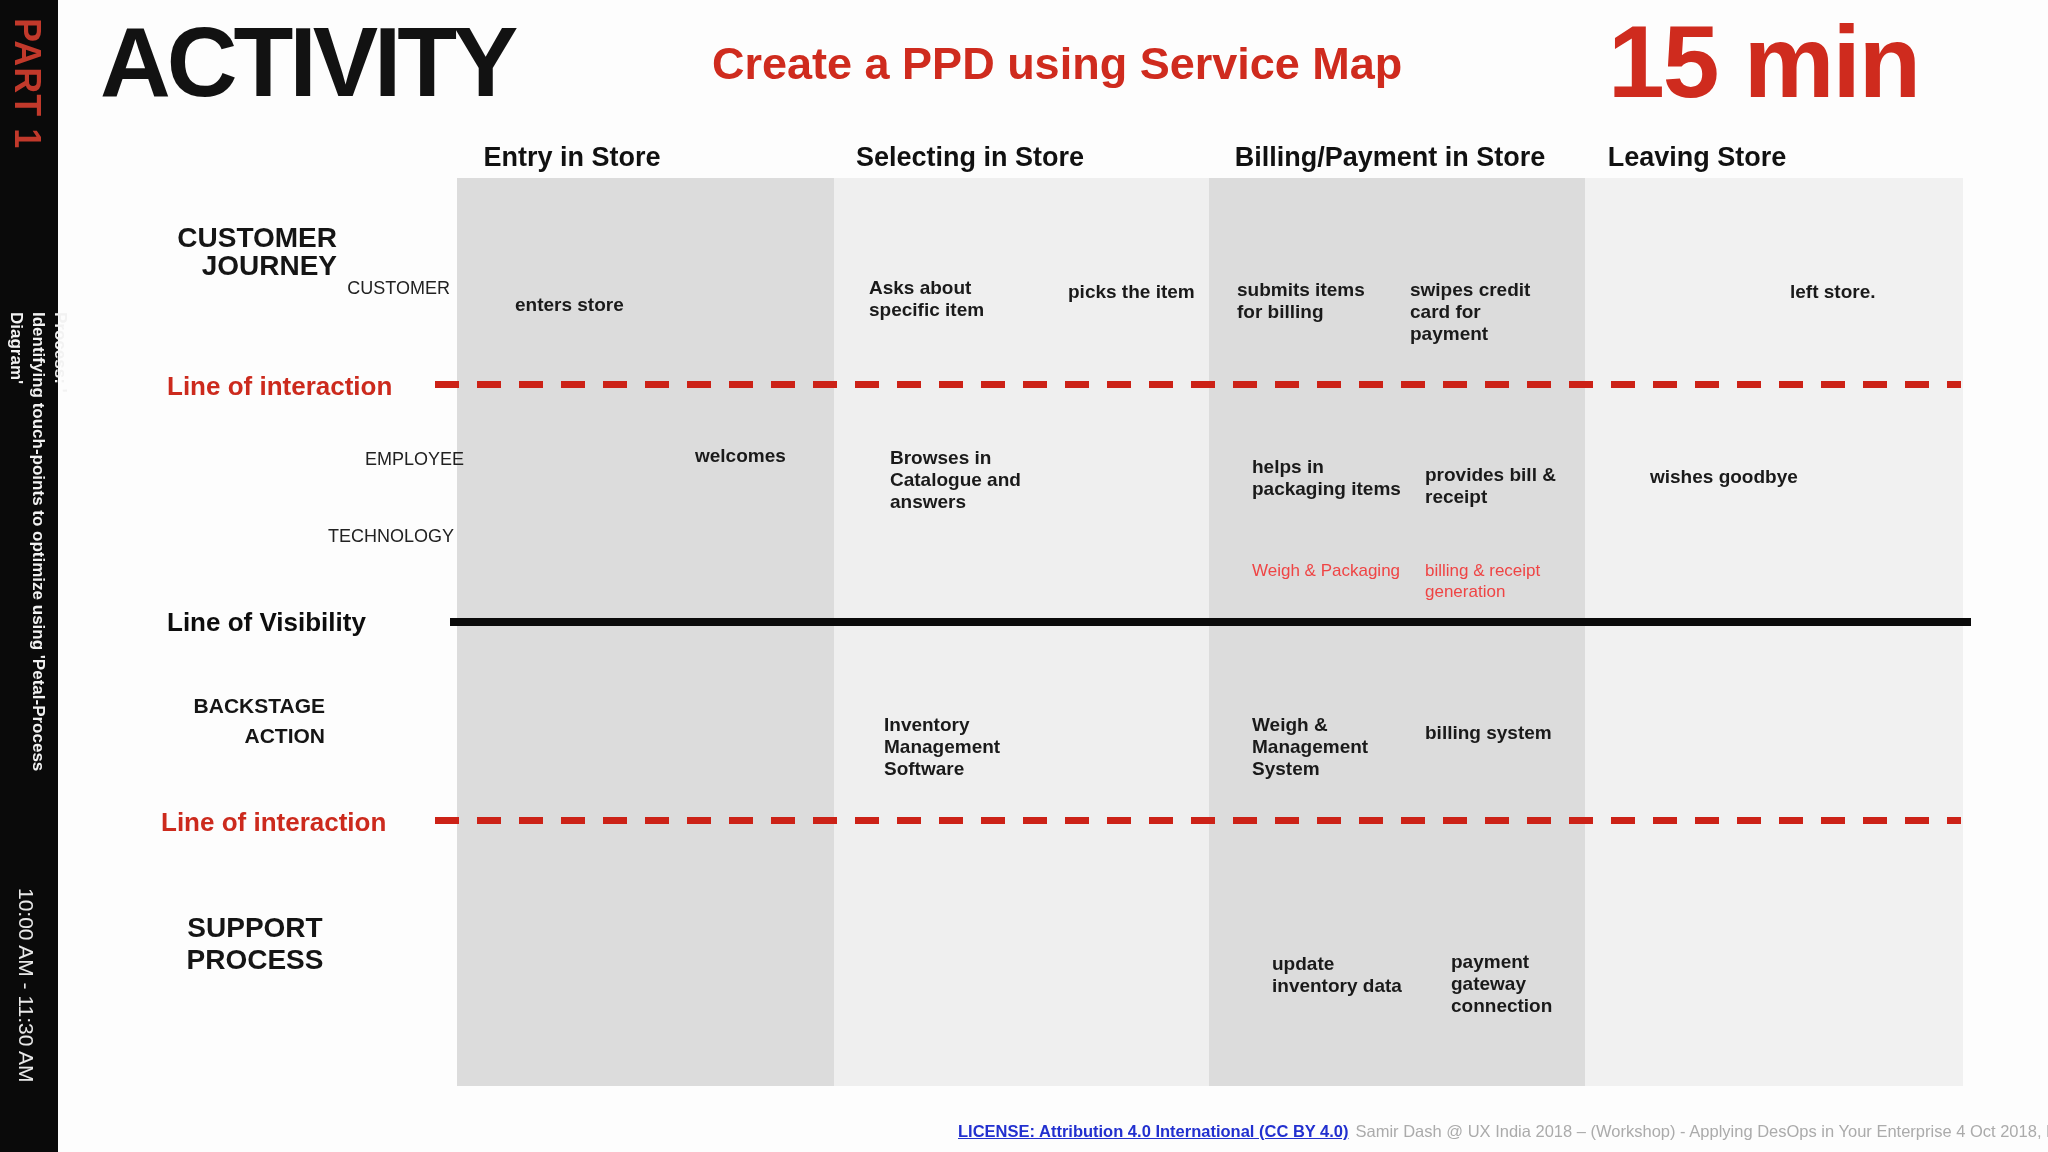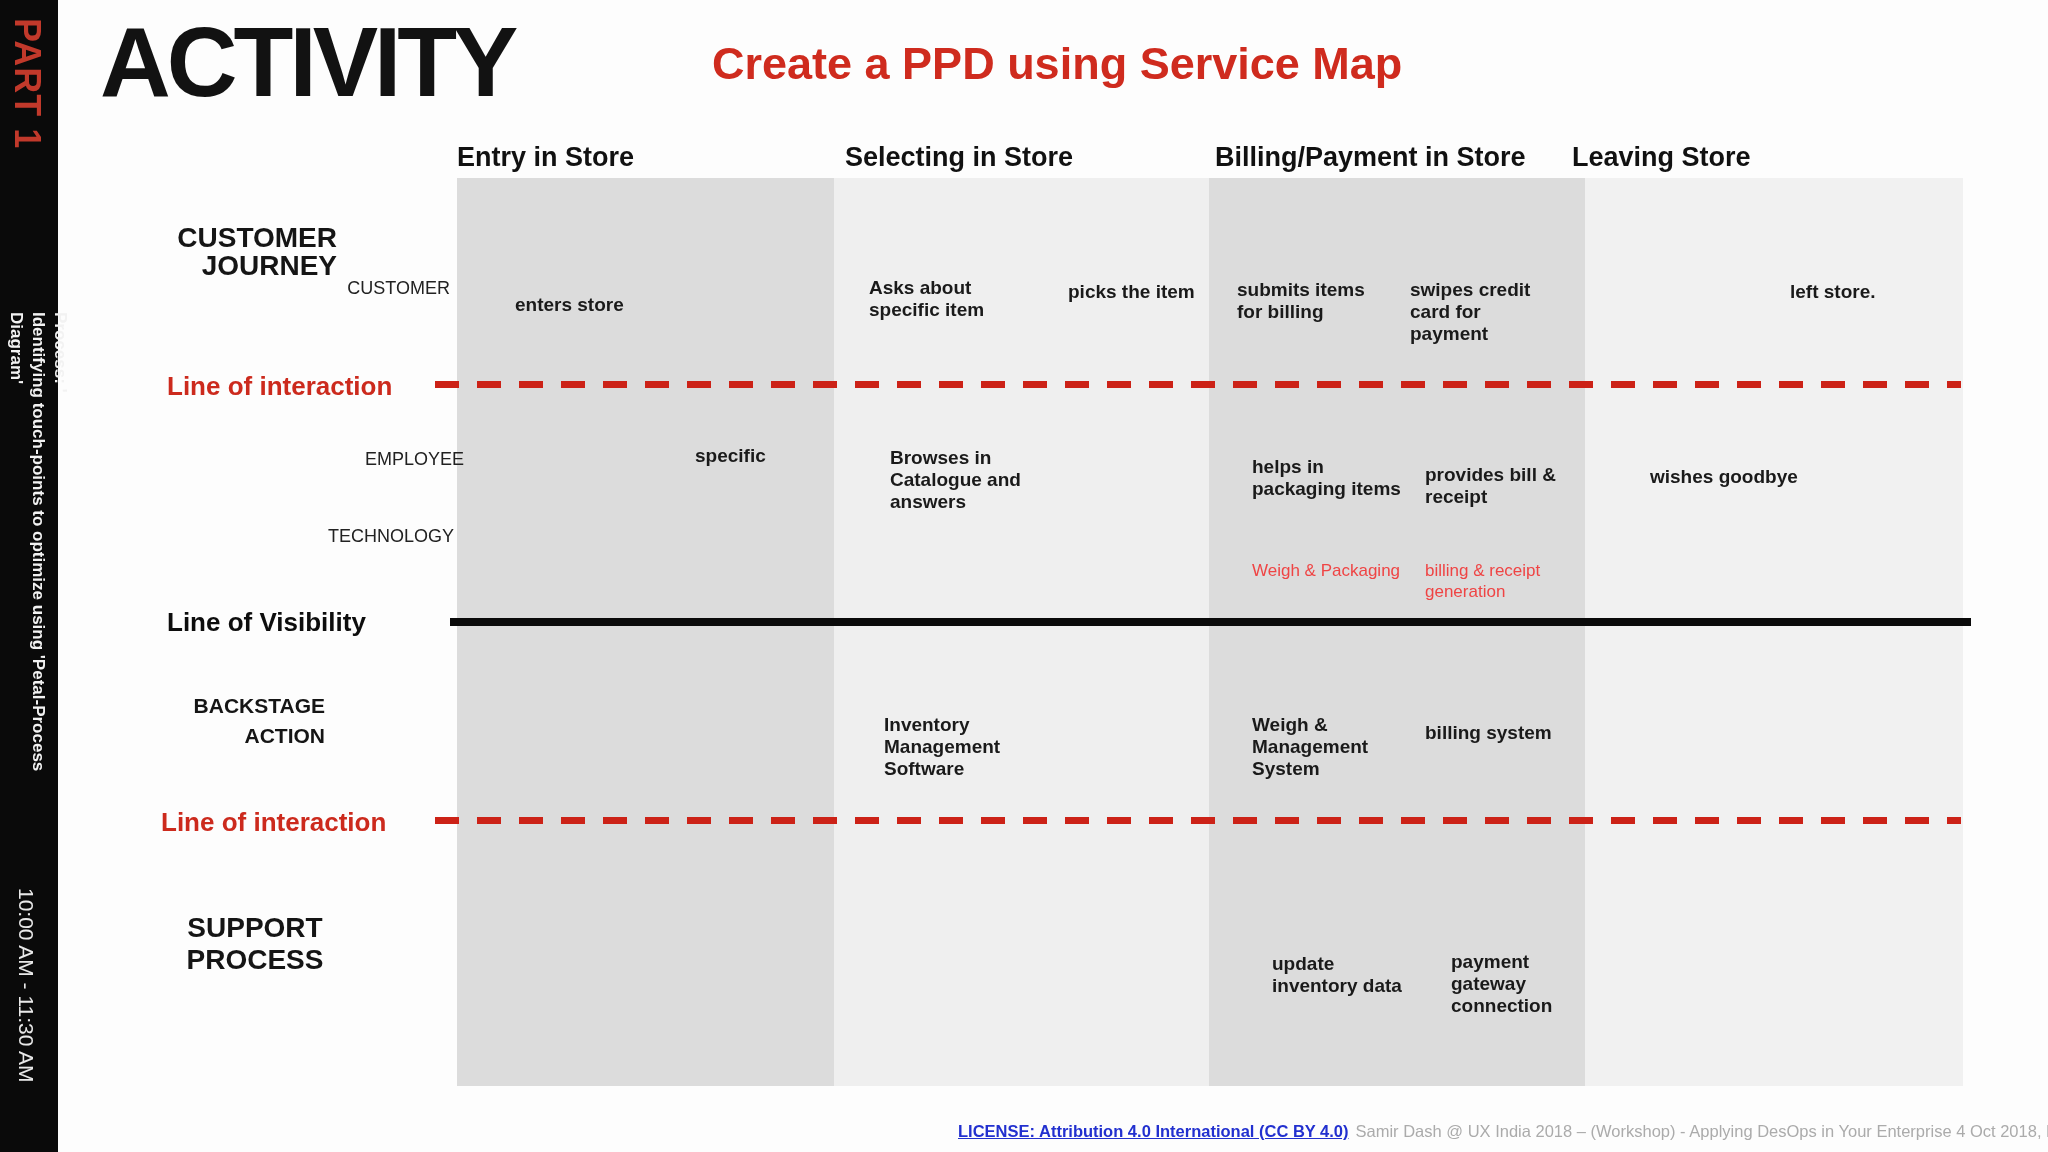--- a/index.html
+++ b/index.html
@@ -23,21 +23,21 @@
   .duration{left:1608px;top:4px;font-size:102px;font-weight:bold;color:#cf2b1e;letter-spacing:-2px;}
 
   
   .band{top:178px;height:908px;}
   .band.c1{left:457px;width:377px;background:#dcdcdc;}
   .band.c2{left:834px;width:375px;background:#efefef;}
   .band.c3{left:1209px;width:376px;background:#dcdcdc;}
   .band.c4{left:1585px;width:378px;background:#f1f1f1;}
 
   
-  .colhead{top:142px;font-size:27px;font-weight:bold;text-align:left;color:#111;}
+  .colhead{top:142px;font-size:27px;font-weight:bold;text-align:center;color:#111;}
   .ch1{left:457px;width:230px;}
   .ch2{left:845px;width:250px;}
   .ch3{left:1215px;width:350px;}
   .ch4{left:1572px;width:250px;}
 
   
   .rowlabel{font-weight:bold;color:#151515;}
   .customer-journey{left:155px;top:224px;width:182px;font-size:28px;line-height:28px;text-align:right;}
   .front-stage{left:192px;top:442px;width:150px;font-size:30px;line-height:38px;text-align:center;}
   .backstage{left:120px;top:691px;width:205px;font-size:21px;line-height:30px;text-align:right;}
@@ -93,20 +93,21 @@
 
   <div class="abs sidebar">
     <div class="abs vtext part1">PART 1</div>
     <div class="abs vtext process pre">Process: '
 Identifying touch-points to optimize using 'Petal-Process Diagram'</div>
     <div class="abs vtext timerange">10:00 AM - 11:30 AM</div>
   </div>
 
   <div class="abs activity-title">ACTIVITY</div>
   <div class="abs subtitle">Create a PPD using Service Map</div>
+  <div class="abs duration">15 min</div>
 
   <div class="abs band c1"></div>
   <div class="abs band c2"></div>
   <div class="abs band c3"></div>
   <div class="abs band c4"></div>
 
   <div class="abs colhead ch1">Entry in Store</div>
   <div class="abs colhead ch2">Selecting in Store</div>
   <div class="abs colhead ch3">Billing/Payment in Store</div>
   <div class="abs colhead ch4">Leaving Store</div>
@@ -132,21 +133,21 @@
   <div class="abs cell asks-about pre">Asks about
 specific item</div>
   <div class="abs cell picks-item">picks the item</div>
   <div class="abs cell submits-items pre">submits items
 for billing</div>
   <div class="abs cell swipes-credit pre">swipes credit
 card for
 payment</div>
   <div class="abs cell left-store">left store.</div>
 
-  <div class="abs cell welcomes">specific</div>
+  <div class="abs cell welcomes">welcomes</div>
   <div class="abs cell browses pre">Browses in
 Catalogue and
 answers</div>
   <div class="abs cell helps pre">helps in
 packaging items</div>
   <div class="abs cell provides pre">provides bill &amp;
 receipt</div>
   <div class="abs cell wishes">wishes goodbye</div>
   <div class="abs cell small weigh-packaging">Weigh &amp; Packaging</div>
   <div class="abs cell small billing-receipt pre">billing &amp; receipt

